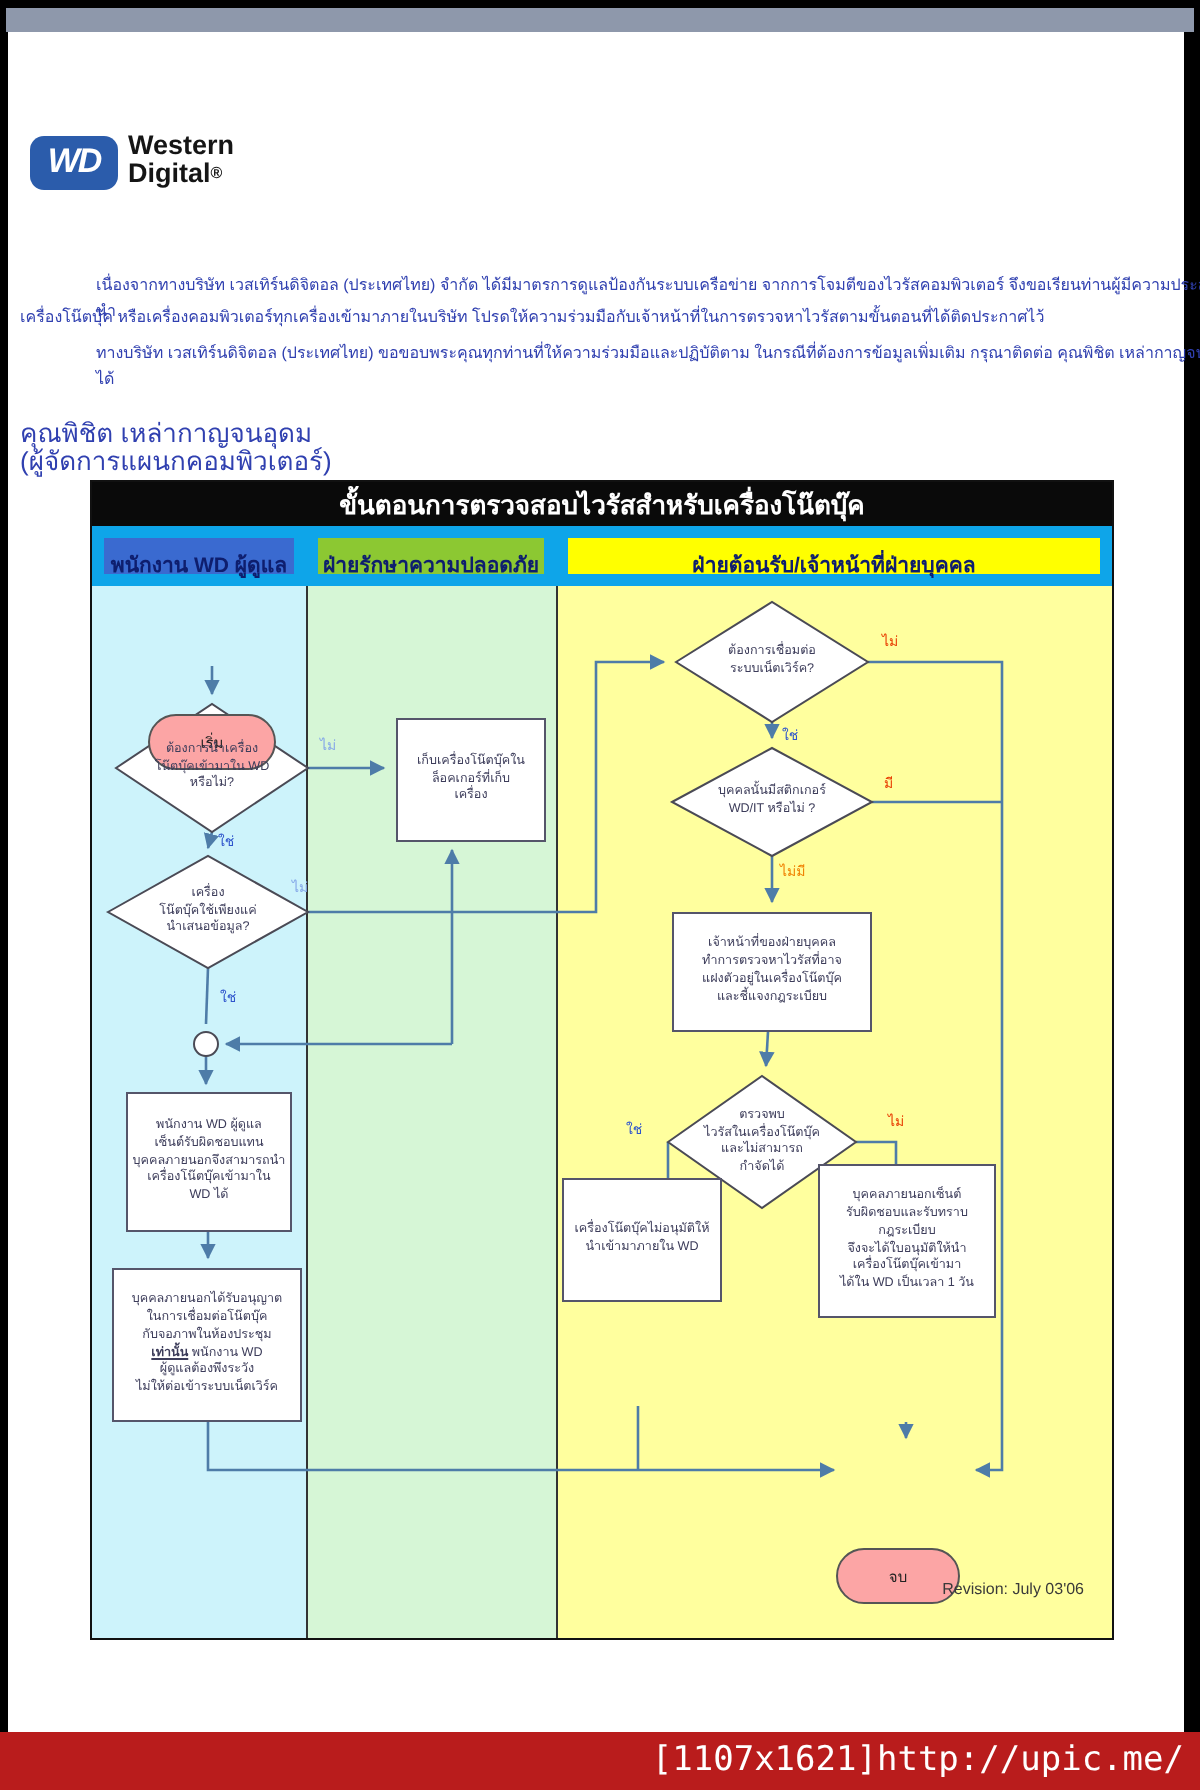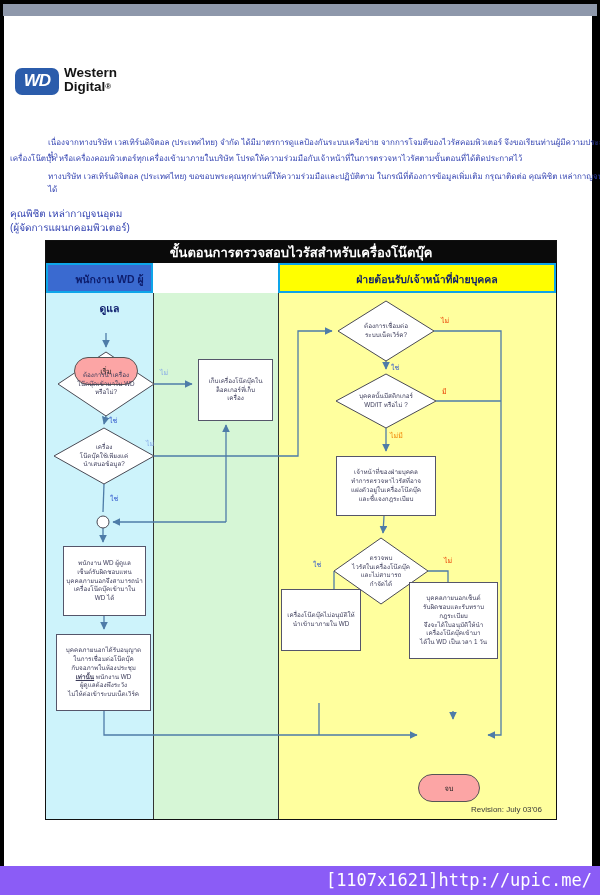--- a/index.html
+++ b/index.html
@@ -2,39 +2,39 @@
 <html><head>
 <meta charset="utf-8">
 <style>
   html,body{margin:0;padding:0;}
   body{width:600px;height:895px;background:#000;position:relative;overflow:hidden;
        font-family:"Liberation Sans",sans-serif;}
   .abs{position:absolute;}
   
   .topband{left:3px;top:4px;width:594px;height:12px;background:#8e98ab;}
   .page{left:4px;top:16px;width:588px;height:850px;background:#fff;}
-  .bottombar{left:0;top:866px;width:600px;height:29px;background:#8b5cf6;color:#fff;
+  .bottombar{left:0;top:866px;width:600px;height:29px;background:#b91c1c;color:#fff;
              font-family:"DejaVu Sans Mono",monospace;font-size:17px;line-height:29px;
              text-align:right;padding-right:8px;box-sizing:border-box;}
   
   .wdbox{left:11px;top:52px;width:44px;height:27px;background:#2b5cab;border-radius:7px;
          color:#fff;font-weight:bold;font-style:italic;font-size:17px;text-align:center;
          line-height:26px;letter-spacing:-1px;}
   .brand{left:60px;top:50px;color:#151515;font-weight:bold;font-size:13.5px;line-height:14px;}
   .subject{left:6px;top:92px;color:#1b2a80;font-size:8.5px;width:578px;}
   .bodyline{color:#3040b0;font-size:8px;width:578px;left:6px;}
   .indent{padding-left:38px;}
   .bignum{font-size:11px;}
-  .sig{color:#3040b0;font-size:10px;left:6px;}
+  .sig{color:#3040b0;font-size:13px;left:6px;}
   
   .chart{left:41px;top:224px;width:510px;height:578px;border:1px solid #111;background:#fff;}
   .ctitle{left:0;top:0;width:510px;height:22px;background:#0a0a0a;color:#fff;
           font-weight:bold;font-size:13px;text-align:center;line-height:23px;z-index:1;}
-  .hdr{top:22px;height:30px;box-sizing:border-box;border:2px solid #0ea5e9;
-       color:#0e1e6e;font-weight:bold;font-size:10.5px;text-align:center;line-height:29px;z-index:1;padding-left:20px;}
+  .hdr{top:22px;height:30px;box-sizing:border-box;border:6px solid #0ea5e9;
+       color:#0e1e6e;font-weight:bold;font-size:10.5px;text-align:center;line-height:29px;z-index:1;}
   .lane{top:52px;height:526px;z-index:0;}
   .csvg{left:0;top:52px;z-index:2;}
   .node{z-index:3;box-sizing:border-box;background:#fff;border:1px solid #55556a;
         display:flex;align-items:center;justify-content:center;text-align:center;
         font-size:6.3px;line-height:1.4;color:#3c3c5a;}
   .oval{z-index:3;box-sizing:border-box;background:#fca5a5;border:1px solid #555;border-radius:14px;
         display:flex;align-items:center;justify-content:center;font-size:7.5px;color:#222;}
   .dtext{z-index:3;text-align:center;font-size:6.3px;line-height:1.35;color:#3c3c5a;}
   .lines{white-space:pre-line;}
   .elabel{z-index:3;font-size:7px;}
@@ -62,20 +62,21 @@
   <div class="abs bodyline" style="top:136px;">เครื่องโน๊ตบุ๊ค หรือเครื่องคอมพิวเตอร์ทุกเครื่องเข้ามาภายในบริษัท โปรดให้ความร่วมมือกับเจ้าหน้าที่ในการตรวจหาไวรัสตามขั้นตอนที่ได้ติดประกาศไว้</div>
   <div class="abs bodyline indent" style="top:154px;">ทางบริษัท เวสเทิร์นดิจิตอล (ประเทศไทย) ขอขอบพระคุณทุกท่านที่ให้ความร่วมมือและปฏิบัติตาม ในกรณีที่ต้องการข้อมูลเพิ่มเติม กรุณาติดต่อ คุณพิชิต เหล่ากาญจนอุดม ได้</div>
   <div class="abs sig" style="top:190px;">คุณพิชิต เหล่ากาญจนอุดม</div>
   <div class="abs sig" style="top:204px;">(ผู้จัดการแผนกคอมพิวเตอร์)</div>
 
   <div class="abs chart">
 
     <div class="abs ctitle">ขั้นตอนการตรวจสอบไวรัสสำหรับเครื่องโน๊ตบุ๊ค</div>
 
     <div class="abs hdr" style="left:0;width:107px;background:#3a6ad0;">พนักงาน WD ผู้ดูแล</div>
+    <div class="abs hdr" style="left:107px;width:125px;background:#8cc832;">ฝ่ายรักษาความปลอดภัย</div>
     <div class="abs hdr" style="left:232px;width:278px;background:#ffff00;">ฝ่ายต้อนรับ/เจ้าหน้าที่ฝ่ายบุคคล</div>
 
     <div class="abs lane" style="left:0;width:107px;background:#cdf3fb;"></div>
     <div class="abs lane" style="left:107px;width:125px;background:#d6f6d6;border-left:1px solid #333;box-sizing:border-box;"></div>
     <div class="abs lane" style="left:232px;width:278px;background:#ffff9e;border-left:1px solid #333;box-sizing:border-box;"></div>
 
     <svg class="abs csvg" width="510" height="526" viewBox="0 0 510 526">
       <defs>
         <marker id="arr" markerWidth="7" markerHeight="7" refX="5.5" refY="3" orient="auto">
           <path d="M0,0 L6,3 L0,6 z" fill="#4e7ca8"></path>
@@ -175,19 +176,19 @@
     <div class="abs elabel lb-blue" style="left:63px;top:174px;">ใช่</div>
     <div class="abs elabel lb-lblue" style="left:100px;top:197px;">ไม่</div>
     <div class="abs elabel lb-blue" style="left:64px;top:252px;">ใช่</div>
     <div class="abs elabel lb-red" style="left:395px;top:74px;">ไม่</div>
     <div class="abs elabel lb-blue" style="left:345px;top:121px;">ใช่</div>
     <div class="abs elabel lb-red" style="left:396px;top:145px;">มี</div>
     <div class="abs elabel lb-orange" style="left:344px;top:189px;">ไม่มี</div>
     <div class="abs elabel lb-blue" style="left:267px;top:318px;">ใช่</div>
     <div class="abs elabel lb-red" style="left:398px;top:314px;">ไม่</div>
 
-    <div class="abs revision" style="right:14px;top:564px;">Revision: July 03'06</div>
+    <div class="abs revision" style="right:14px;top:549px;">Revision: July 03'06</div>
   </div>
 </div>
 
 <div class="abs bottombar">
   <span>[1107x1621]http://upic.me/</span>
 </div>
 
 </body></html>

